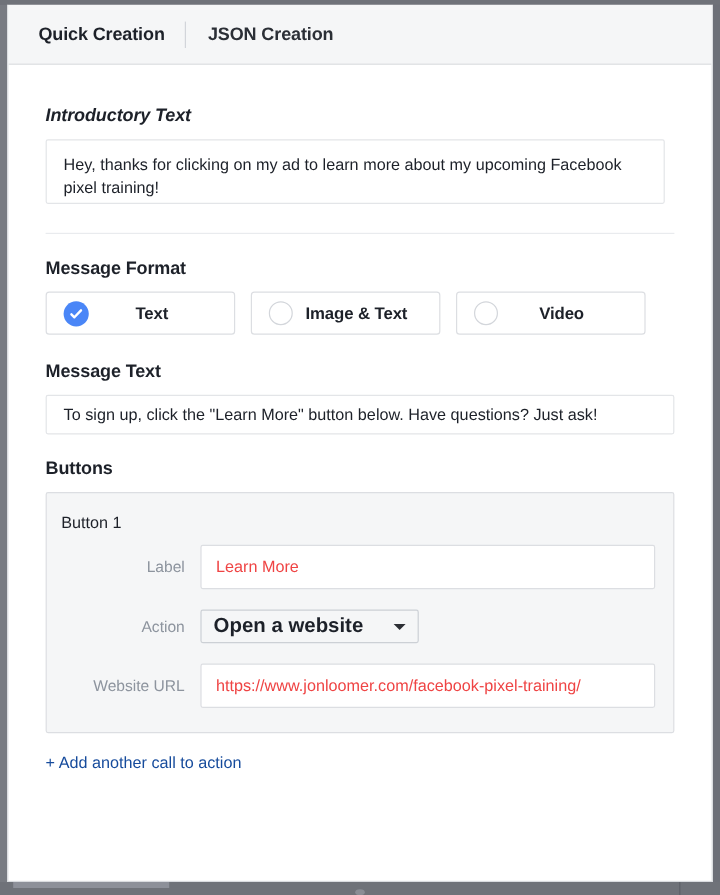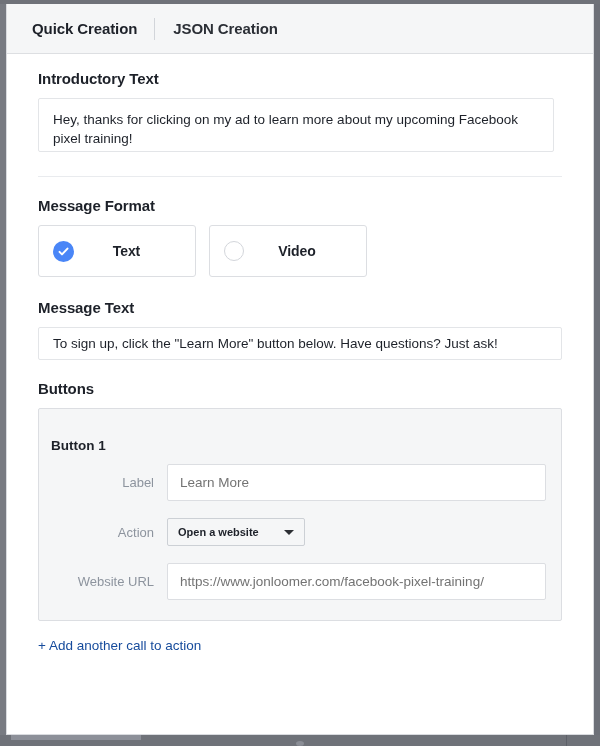--- a/index.html
+++ b/index.html
@@ -115,21 +115,21 @@
   .textbox {
     background: #fff;
     border: 1px solid #e3e5e8;
     border-radius: 2px;
     font-size: 13.5px;
     color: #1d2129;
     line-height: 19px;
     padding: 12px 13px;
   }
 
-  #intro-heading { margin: 16px 0 0 11px; }
+  #intro-heading { margin: 34px 0 0 11px; font-style: italic; }
   #intro-textbox {
     margin: 11px 19px 0 11px;
     height: 54px;
     padding: 11px 14px;
   }
 
   .divider {
     height: 1px;
     background: #e9ebee;
     margin: 24px 11px 0 11px;
@@ -137,21 +137,21 @@
 
   #format-heading { margin: 20px 0 0 11px; }
 
   #format-options {
     display: flex;
     margin: 11px 0 0 11px;
     gap: 13px;
   }
   .format-card {
     width: 158px;
-    height: 52px;
+    height: 36px;
     border: 1px solid #dcdee2;
     border-radius: 3px;
     background: #fff;
     display: flex;
     align-items: center;
     padding-left: 14px;
     cursor: pointer;
   }
   .radio-off {
     width: 20px; height: 20px;
@@ -193,23 +193,23 @@
 
   #buttons-panel {
     margin: 11px 11px 0 11px;
     background: #f5f6f7;
     border: 1px solid #dcdee2;
     border-radius: 2px;
     padding: 13px 15px 20px 11px;
   }
   #button1-title {
     font-size: 13.5px;
-    font-weight: bold;
-    color: #1d2129;
-    margin: 16px 0 6px 1px;
+    font-weight: normal;
+    color: #1d2129;
+    margin: 4px 0 6px 1px;
   }
   .field-row {
     display: flex;
     align-items: center;
     margin-top: 11px;
   }
   .field-label {
     width: 117px;
     text-align: right;
     padding-right: 13px;
@@ -220,32 +220,32 @@
   .field-input {
     flex: 1;
     background: #fff;
     border: 1px solid #dcdee2;
     border-radius: 2px;
     height: 37px;
     display: flex;
     align-items: center;
     padding: 0 12px;
     font-size: 13.5px;
-    color: #737373;
+    color: #ef4444;
   }
   .field-select {
     background: #f5f6f7;
     border: 1px solid #ccd0d5;
     border-radius: 2px;
     height: 28px;
     display: inline-flex;
     align-items: center;
     gap: 25px;
     padding: 0 10px;
-    font-size: 11px;
+    font-size: 17px;
     font-weight: bold;
     color: #1d2129;
     cursor: pointer;
   }
   .caret {
     width: 0; height: 0;
     border-left: 5px solid transparent;
     border-right: 5px solid transparent;
     border-top: 5px solid #2c2f34;
   }
@@ -329,20 +329,24 @@
 
         <div class="format-card">
           <span class="radio-on">
             <svg width="13" height="13" viewBox="0 0 13 13">
                 <polyline points="2.5,6.9 5,9.4 10.5,3.6" fill="none" stroke="#ffffff" stroke-width="2" stroke-linecap="round" stroke-linejoin="round"></polyline>
               </svg>
           </span>
           <span class="format-label">Text</span>
         </div>
 
+        <div class="format-card">
+          <span class="radio-off"></span>
+          <span class="format-label">Image &amp; Text</span>
+        </div>
 
         <div class="format-card">
           <span class="radio-off"></span>
           <span class="format-label">Video</span>
         </div>
 
       </div>
 
       
       <div class="section-heading" id="msgtext-heading">Message Text</div>

